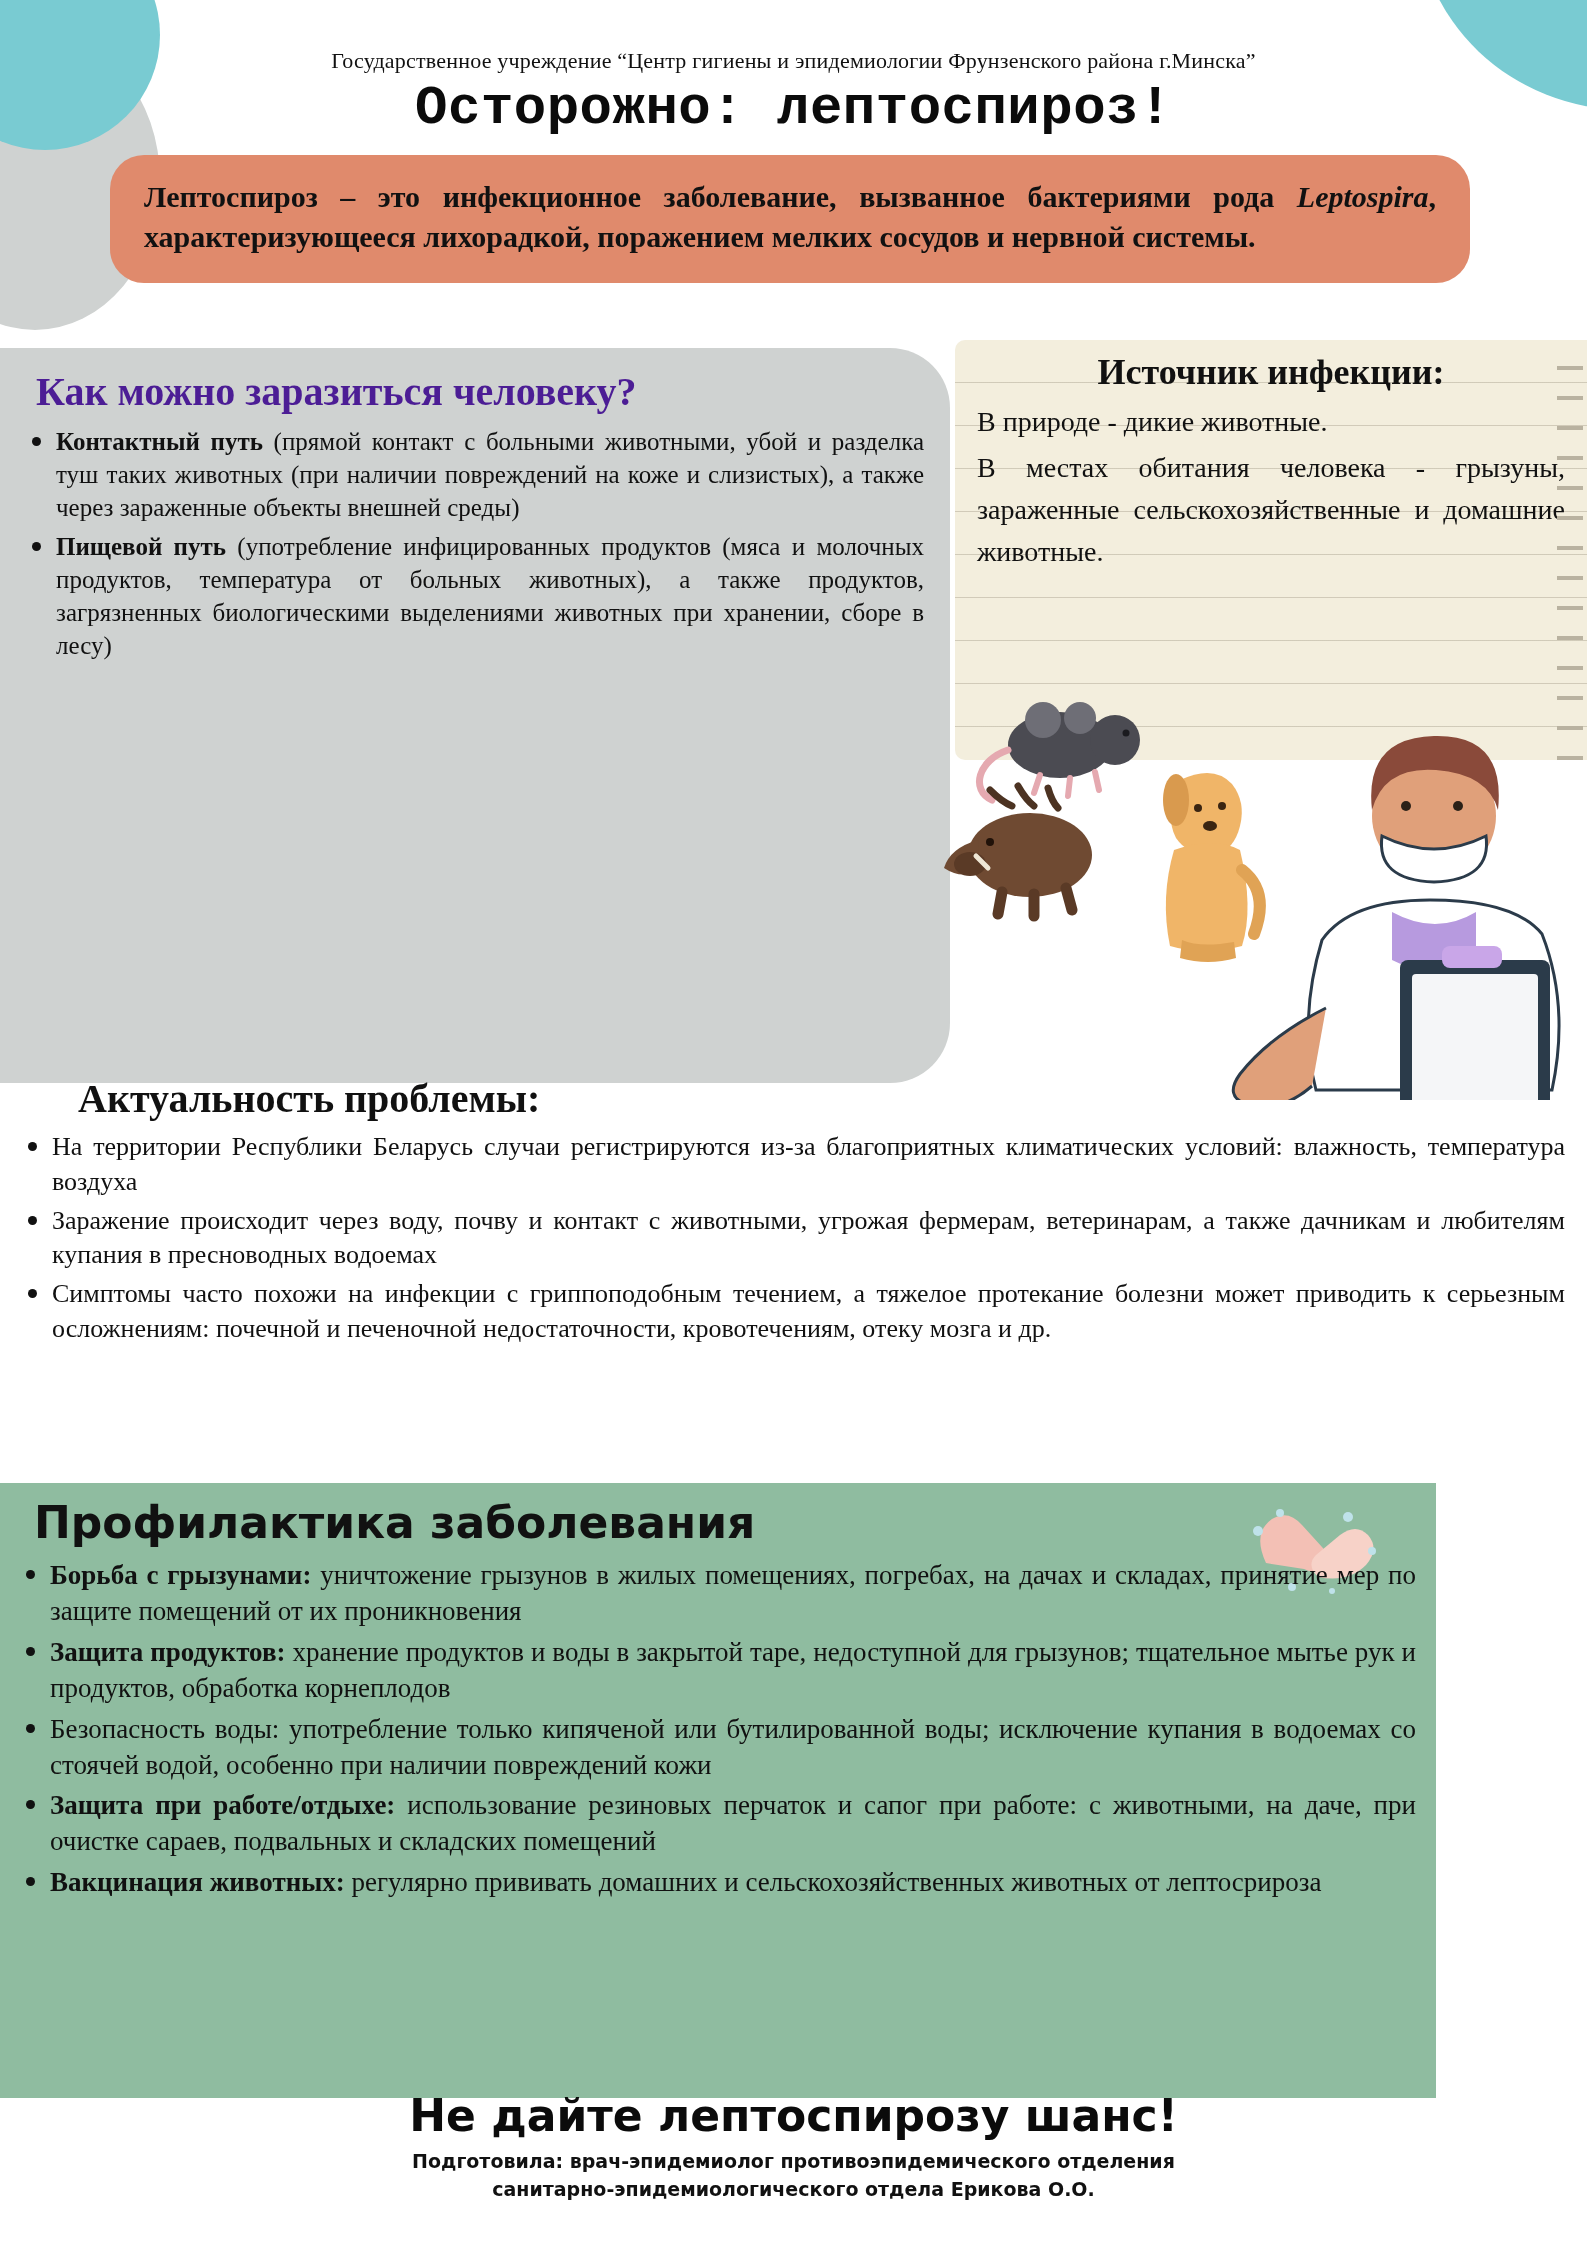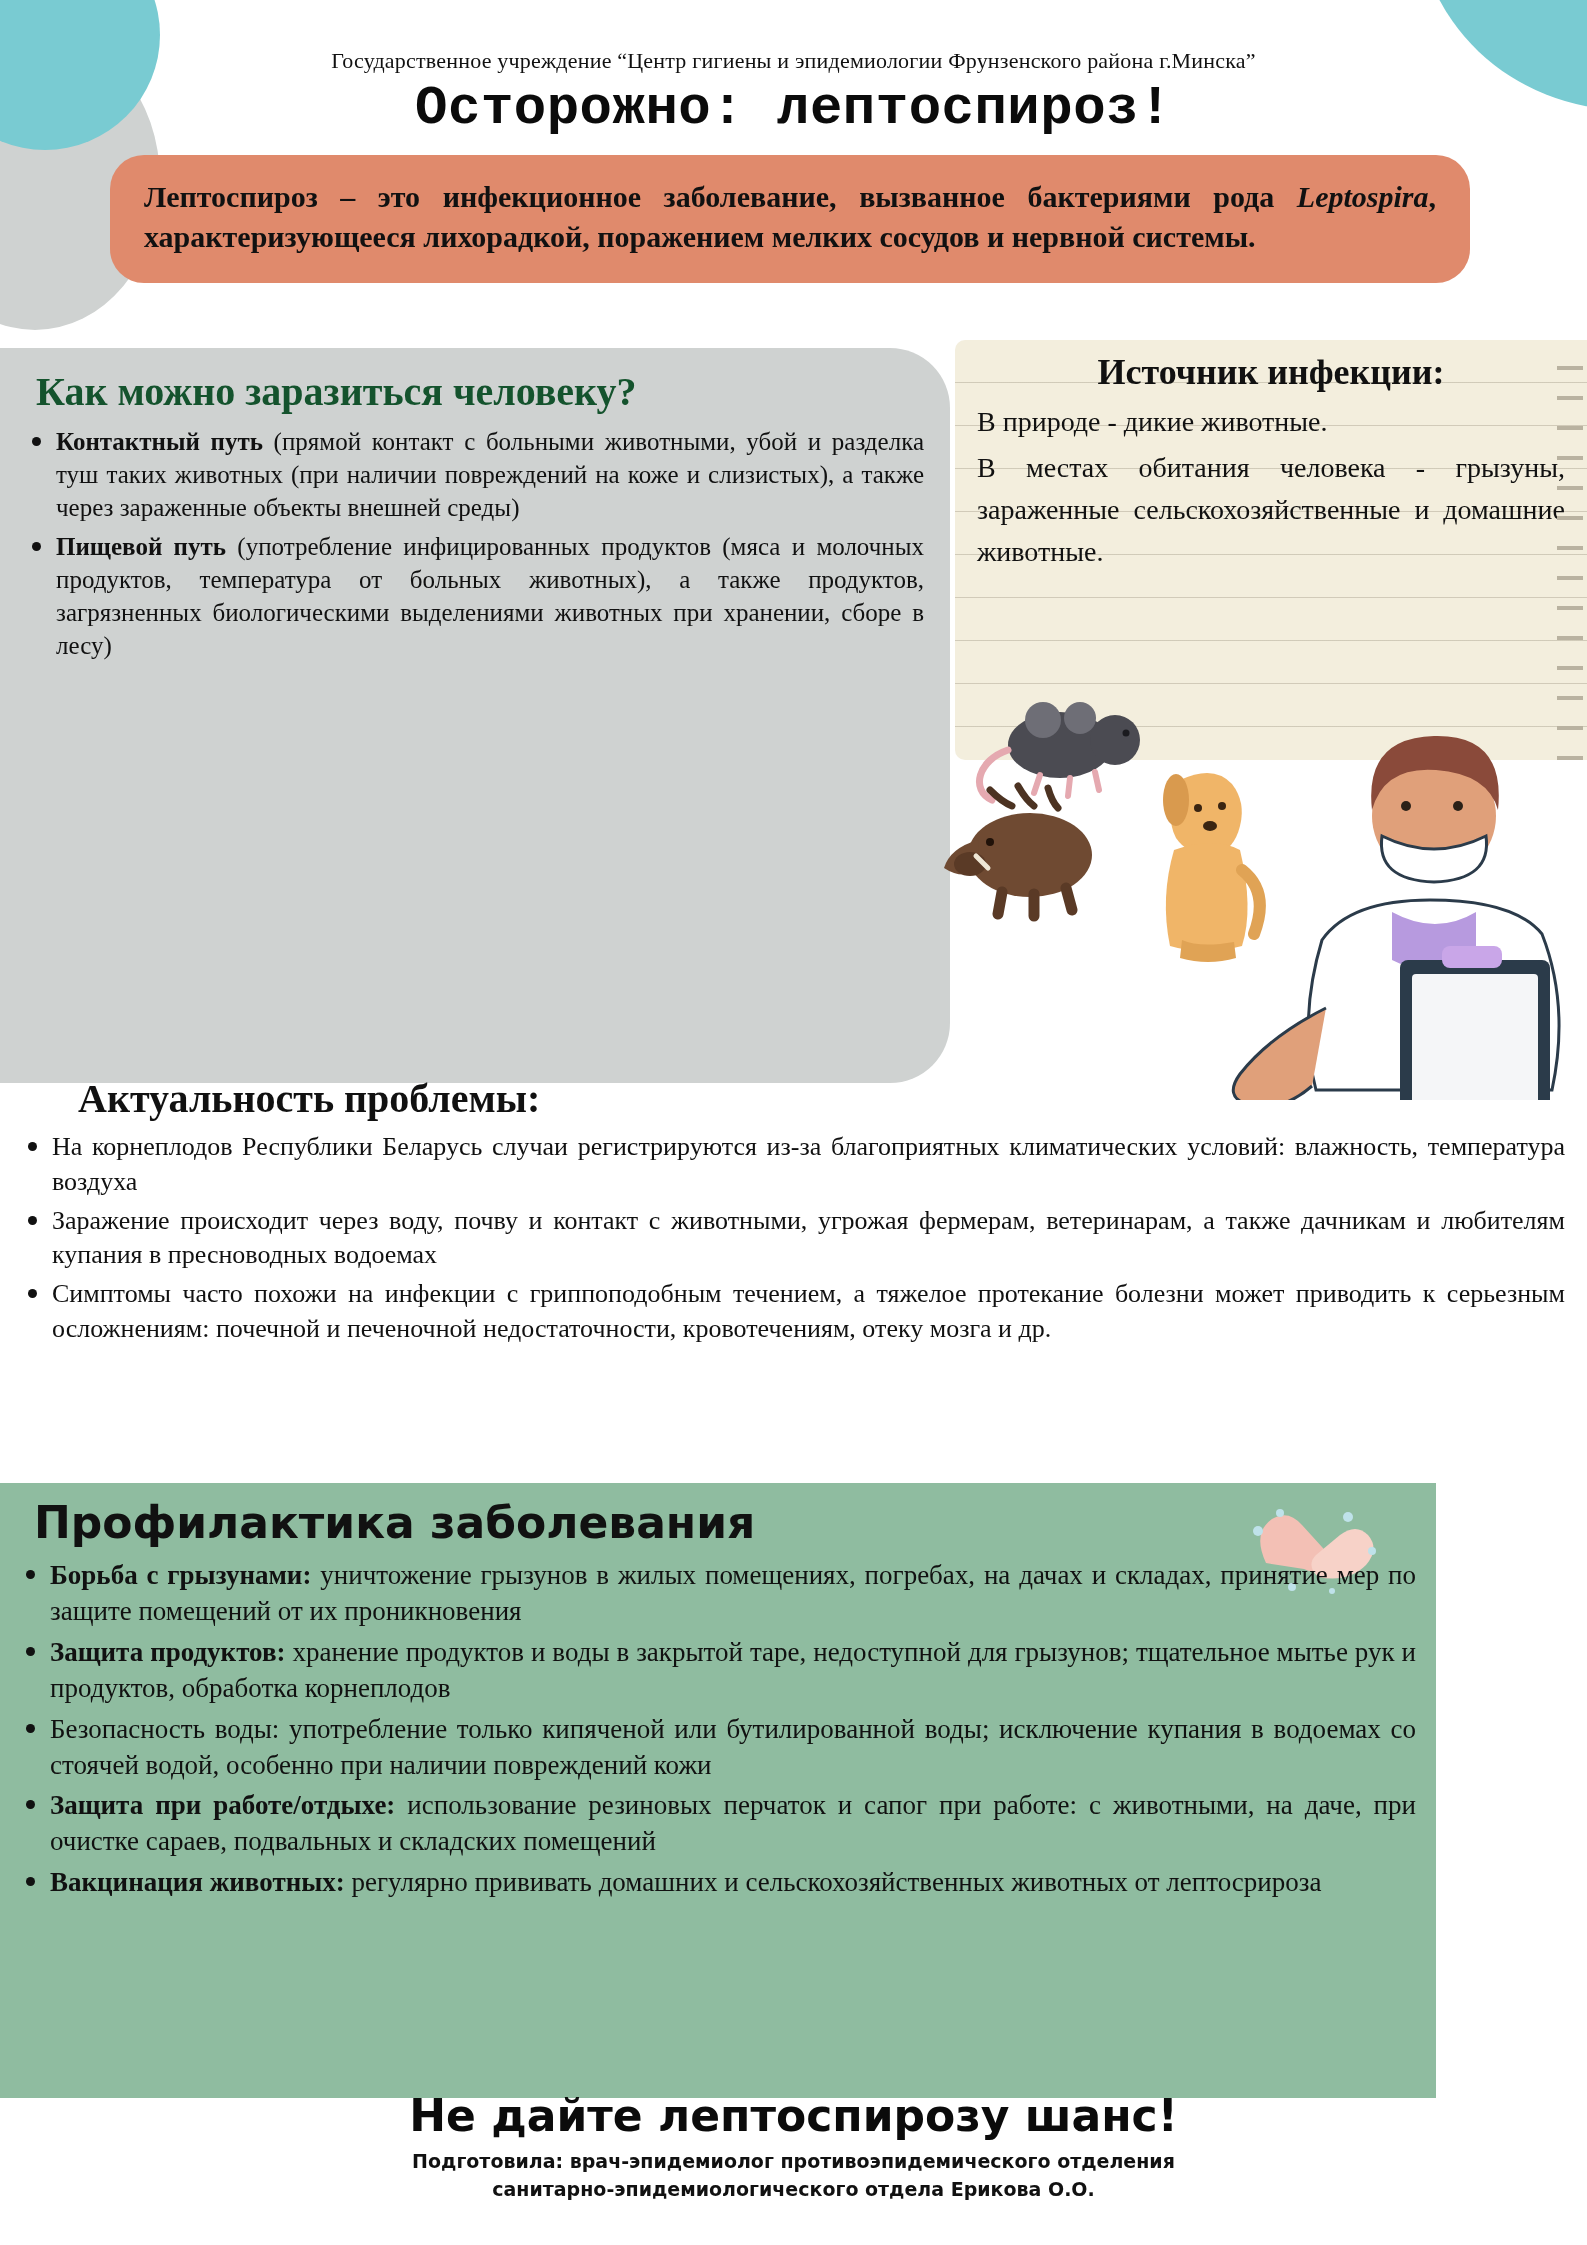--- a/index.html
+++ b/index.html
@@ -41,21 +41,21 @@
   }
   .def-box i{font-style:italic;}
 
   
   .routes{
     position:absolute;left:0;top:348px;width:950px;height:735px;
     background:#cfd2d1;border-radius:0 60px 60px 0;
     box-sizing:border-box;padding:14px 26px 0 26px;
   }
   .routes h2{
-    margin:6px 0 10px 10px;font-size:40px;font-weight:bold;color:#14532d;
+    margin:6px 0 10px 10px;font-size:40px;font-weight:bold;color:#4c1d95;
     font-family:"Liberation Serif", serif;
   }
   ul.bullets{margin:0;padding:0;list-style:none;}
   ul.bullets>li{
     position:relative;padding-left:30px;margin-bottom:6px;
     font-size:25px;line-height:1.32;color:#111;text-align:justify;
   }
   ul.bullets>li:before{
     content:"";position:absolute;left:6px;top:12px;
     width:9px;height:9px;border-radius:50%;background:#111;
@@ -200,21 +200,21 @@
         <rect x="512" y="306" width="60" height="22" rx="8" fill="#c9a6e8"></rect>
 
         <path d="M396 368 q-56 28 -86 66 q-16 22 6 30 q34 10 66 -18" fill="#e0a07a" stroke="#2b3b4a" stroke-width="3"></path>
       </g>
     </svg>
   </div>
 
   <div class="relevance">
     <h2>Актуальность проблемы:</h2>
     <ul class="bullets">
-      <li>На корнеплодов Республики Беларусь случаи регистрируются из-за благоприятных климатических условий: влажность, температура воздуха</li>
+      <li>На территории Республики Беларусь случаи регистрируются из-за благоприятных климатических условий: влажность, температура воздуха</li>
       <li>Заражение происходит через воду, почву и контакт с животными, угрожая фермерам, ветеринарам, а также дачникам и любителям купания в пресноводных водоемах</li>
       <li>Симптомы часто похожи на инфекции с гриппоподобным течением, а тяжелое протекание болезни может приводить к серьезным осложнениям: почечной и печеночной недостаточности, кровотечениям, отеку мозга и др.</li>
     </ul>
   </div>
 
   <div class="prevention">
     <h2>Профилактика заболевания</h2>
     <svg style="position:absolute;right:34px;top:8px;" width="180" height="110" viewBox="0 0 180 110">
       <path d="M44 72 q-14 -30 6 -44 q16 -10 30 6 l20 22 q10 10 2 20 q-8 8 -20 2 z" fill="#f3c0b5"></path>
       <path d="M96 86 q30 6 48 -12 q14 -16 2 -30 q-12 -12 -28 0 l-24 20 q-10 10 2 22 z" fill="#f7d2c8"></path>

